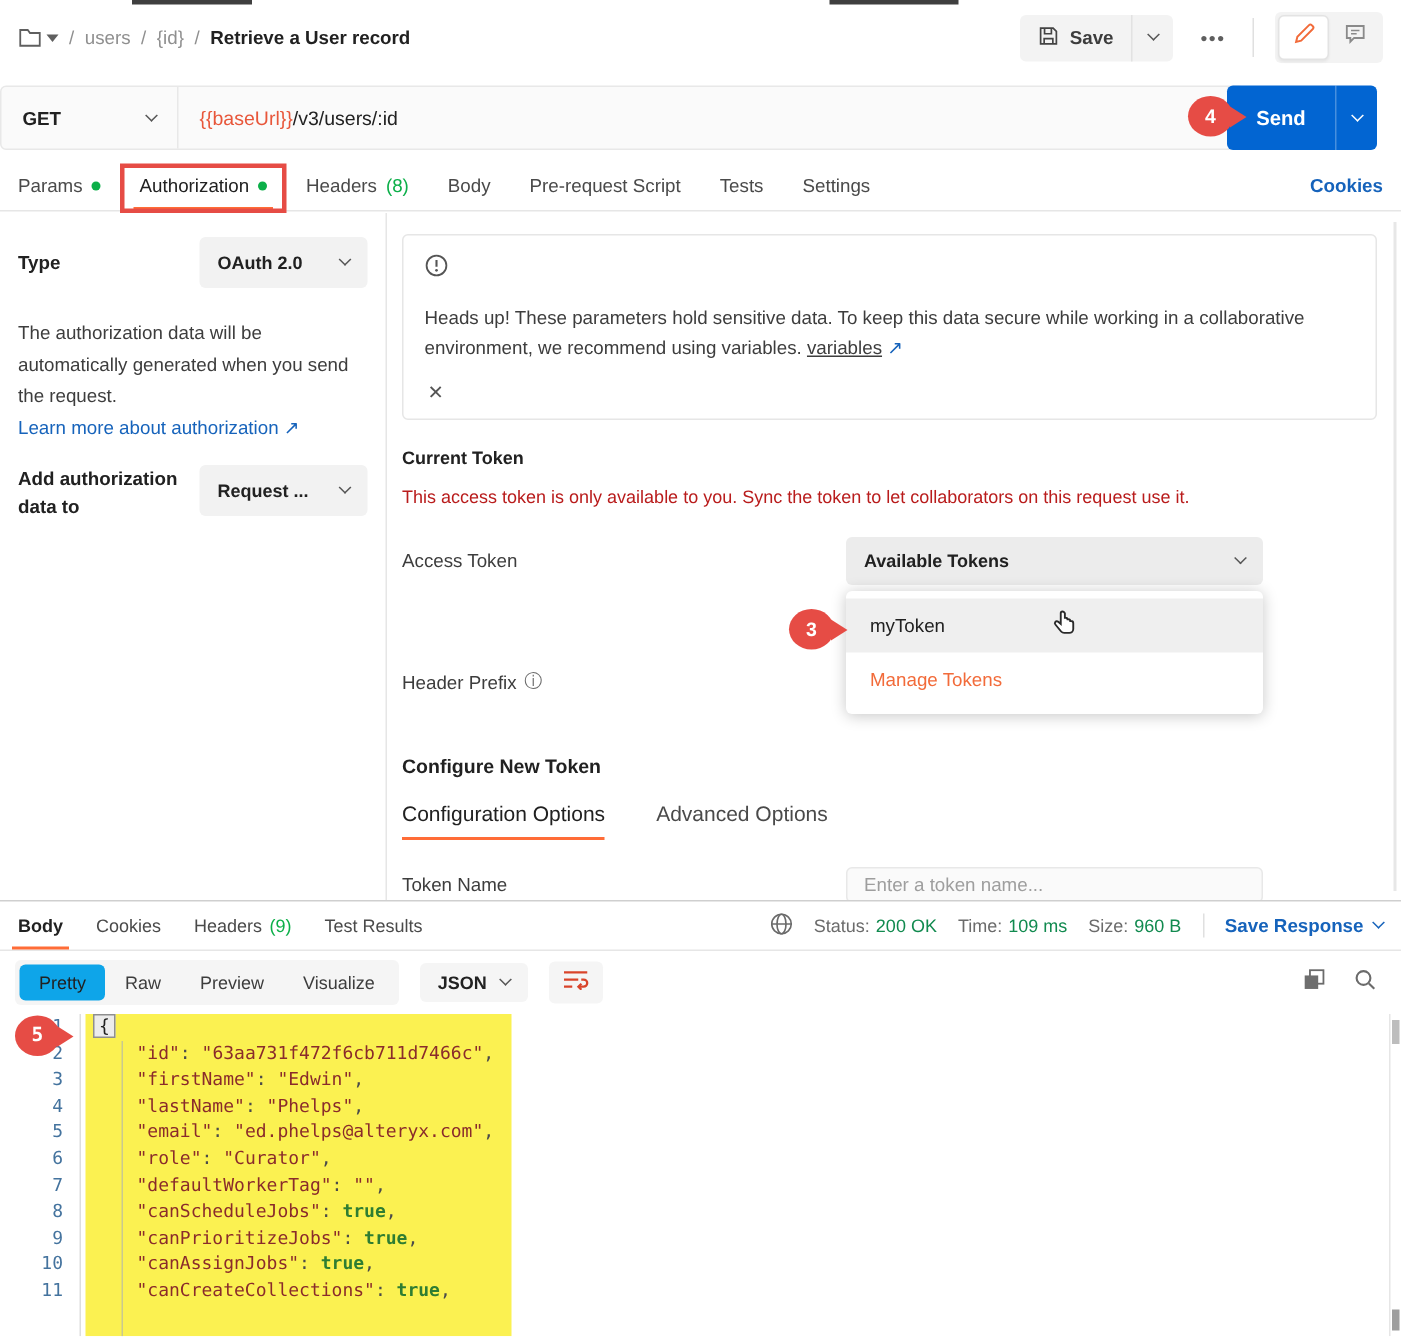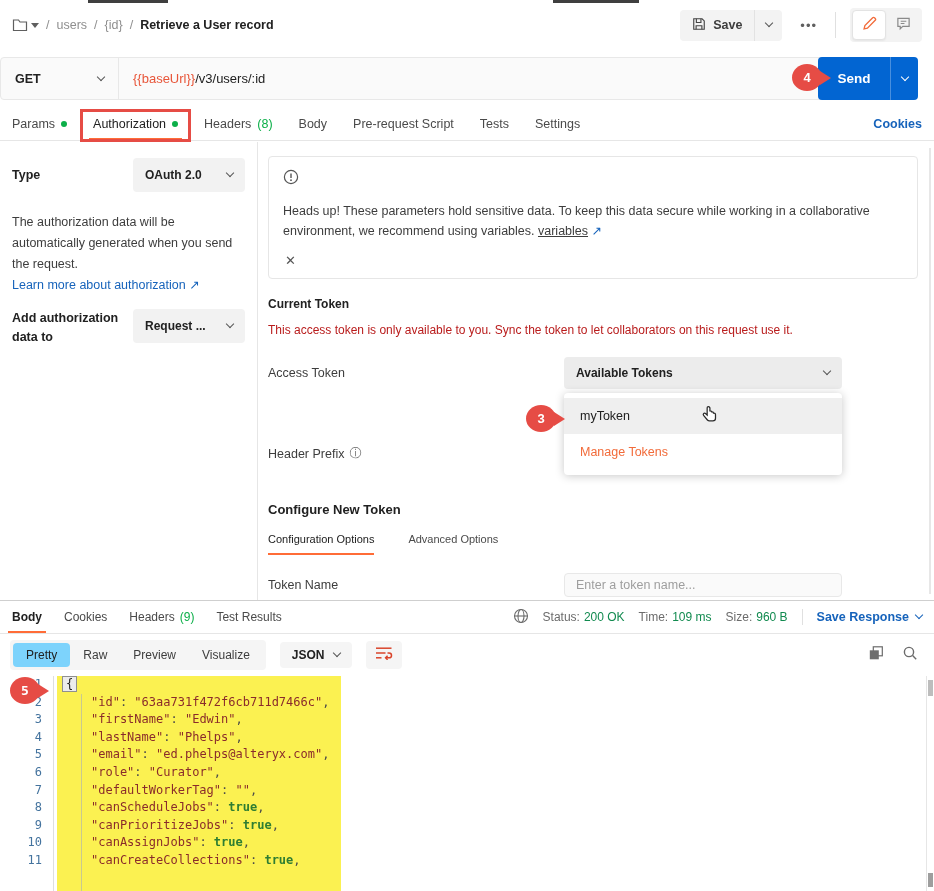--- a/index.html
+++ b/index.html
@@ -80,21 +80,21 @@
   .form-control { width:278px; position:relative; }
   .row-token { margin-top:20px; }
   .select-box { height:32px; background:#ececec; border-radius:4px; display:flex; align-items:center; justify-content:space-between; padding:0 12px; font-size:12px; font-weight:600; color:#212121; cursor:pointer; }
   .dd-menu { position:absolute; top:36px; left:0; right:0; background:#fff; border-radius:4px; box-shadow:0 1px 10px rgba(0,0,0,.22); z-index:20; padding:5px 0; }
   .dd-item { height:36px; display:flex; align-items:center; padding:0 16px; font-size:12.5px; color:#212121; cursor:pointer; }
   .dd-item.hovered { background:#efefef; }
   .dd-item.manage { color:#f26b3a; }
   .hand-icon { margin-left:70px; }
   .row-prefix { margin-top:56px; }
   .conf-h { margin-top:40px; font-weight:700; font-size:13px; color:#212121; }
-  .conf-tabs { margin-top:16px; display:flex; gap:34px; font-size:11px; color:#4a4a4a; }
+  .conf-tabs { margin-top:16px; display:flex; gap:34px; font-size:14px; color:#4a4a4a; }
   .ct { padding-bottom:8px; cursor:pointer; }
   .ct.active { color:#212121; border-bottom:2px solid #ff6c37; }
   .row-gap { margin-top:18px; }
   .row-gap2 { margin-top:14px; }
   .text-input { width:100%; height:24px; background:#fafafa; border:1px solid #e8e8e8; border-radius:4px; padding:0 11px; font-size:12.5px; color:#212121; font-family:"Liberation Sans", sans-serif; }
   .text-input::placeholder { color:#9e9e9e; }
 
   
   .response { position:absolute; top:600px; left:0; width:934px; height:291px; border-top:1px solid #cfcfcf; background:#fff; }
   .resp-tabs { height:33px; display:flex; align-items:stretch; padding:0 12px; gap:22px; border-bottom:1px solid #e6e6e6; font-size:12px; color:#4a4a4a; }
@@ -103,21 +103,21 @@
   .rtab .count { color:#0caf49; }
   .resp-meta { margin-left:auto; display:flex; align-items:center; gap:14px; }
   .meta-pair { display:flex; gap:4px; font-size:12px; }
   .meta-label { color:#6b6b6b; }
   .meta-value { color:#118a4f; }
   .meta-div { width:1px; height:16px; background:#e0e0e0; }
   .save-response { display:flex; align-items:center; gap:7px; color:#1663bb; font-weight:600; font-size:12.5px; cursor:pointer; }
   .resp-toolbar { height:42px; display:flex; align-items:center; padding:0 10px; gap:14px; }
   .seg { display:flex; background:#f5f5f5; border-radius:4px; padding:3px; }
   .seg-item { padding:5px 13px; font-size:12px; color:#3d3d3d; border-radius:4px; cursor:pointer; }
-  .seg-item.active { background:#7dd3fc; color:#212121; }
+  .seg-item.active { background:#0ea5e9; color:#212121; }
   .json-pill { display:flex; align-items:center; gap:9px; background:#f5f5f5; border-radius:4px; padding:6px 12px; font-size:12px; color:#212121; font-weight:600; cursor:pointer; }
   .wrap-pill { background:#f5f5f5; border-radius:4px; width:36px; height:28px; display:flex; align-items:center; justify-content:center; cursor:pointer; }
   .tool-icons { margin-left:auto; display:flex; align-items:center; gap:18px; padding-right:6px; }
 
   .code-wrap { position:relative; height:215px; overflow:hidden; font-family:"DejaVu Sans Mono", monospace; font-size:12px; }
   .hl { position:absolute; left:57px; top:0; width:284px; height:100%; background:#fbf151; }
   .gutter-line { position:absolute; left:53px; top:0; bottom:0; width:1px; background:#dedede; }
   .indent-guide { position:absolute; left:81px; top:18px; bottom:0; width:1px; background:#c9c98f; }
   .code-line { display:flex; height:17.6px; line-height:17.6px; position:relative; z-index:2; }
   .ln { flex:none; width:52px; padding-right:10px; text-align:right; color:#44739e; }

